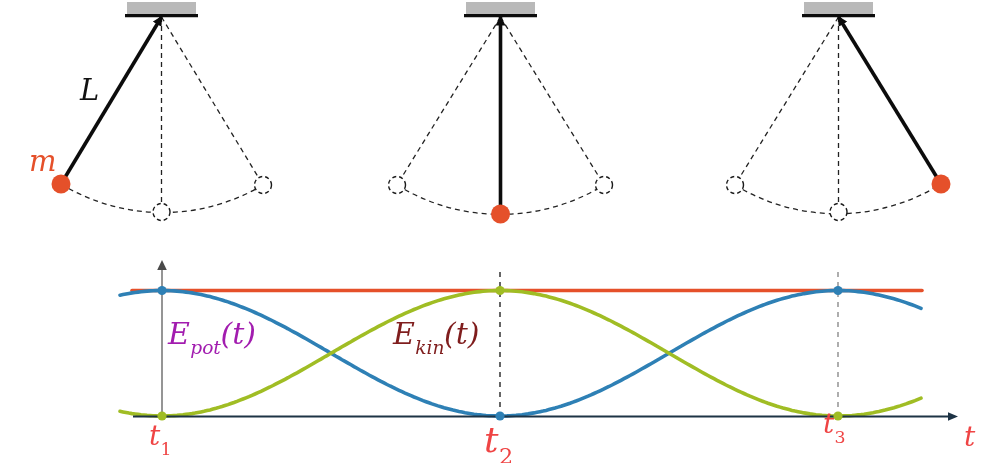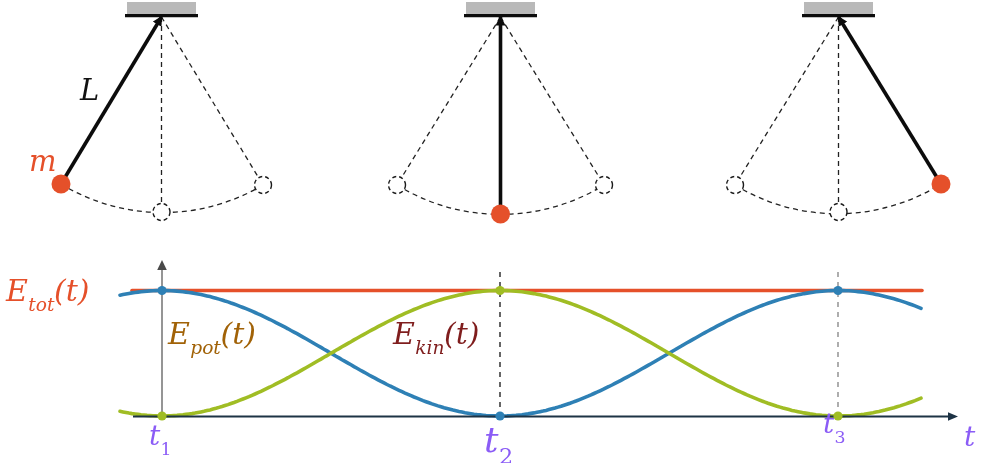--- a/index.html
+++ b/index.html
@@ -3,23 +3,23 @@
 <meta charset="utf-8">
 <style>
   html,body{margin:0;padding:0;background:#fff}
   .stage{position:relative;width:1000px;height:463px;background:#ffffff;overflow:hidden;
          font-family:"DejaVu Serif", "Liberation Serif", serif}
   .stage svg{position:absolute;left:0;top:0}
   .lbl{position:absolute;font-style:italic;line-height:1;white-space:nowrap}
   .lbl sub{font-size:.62em;font-style:italic;position:relative;top:.18em;left:.02em}
   .lbl.tick sub{font-style:normal}
   .c-red{color:#e5502a}
-  .c-blue{color:#a16207}
+  .c-blue{color:#a21caf}
   .c-green{color:#7f1d1d}
-  .c-navy{color:#8b5cf6}
+  .c-navy{color:#ef4444}
   .c-black{color:#111}
   #lbl-etot{left:6px;top:276px;font-size:30px}
   #lbl-epot{left:168px;top:319px;font-size:30px}
   #lbl-ekin{left:393px;top:319px;font-size:30px}
   #lbl-L{left:80px;top:76px;font-size:29px}
   #lbl-m{left:29px;top:147px;font-size:29px}
   #lbl-t1{left:149px;top:422px;font-size:28px}
   #lbl-t2{left:484px;top:422px;font-size:36px}
   #lbl-t3{left:823px;top:410px;font-size:28px}
   #lbl-t{left:964px;top:423px;font-size:28px}
@@ -92,21 +92,20 @@
     <g id="chart-dots">
         <circle cx="162" cy="290.5" r="4.6" fill="#2e80b5"></circle>
         <circle cx="500" cy="416" r="4.6" fill="#2e80b5"></circle>
         <circle cx="838" cy="290.5" r="4.6" fill="#2e80b5"></circle>
         <circle cx="162" cy="416" r="4.6" fill="#a0bd24"></circle>
         <circle cx="500" cy="290.5" r="4.6" fill="#a0bd24"></circle>
         <circle cx="838" cy="416" r="4.6" fill="#a0bd24"></circle>
       </g>
   </svg>
 
-  <div id="lbl-etot" class="lbl c-red"><span>E</span><sub>tot</sub><span>(t)</span></div>
 
   <div id="lbl-epot" class="lbl c-blue"><span>E</span><sub>pot</sub><span>(t)</span></div>
 
   <div id="lbl-ekin" class="lbl c-green"><span>E</span><sub>kin</sub><span>(t)</span></div>
 
   <div id="lbl-L" class="lbl c-black">L</div>
   <div id="lbl-m" class="lbl c-red">m</div>
 
   <div id="lbl-t1" class="lbl tick c-navy"><span>t</span><sub>1</sub></div>
   <div id="lbl-t2" class="lbl tick c-navy"><span>t</span><sub>2</sub></div>

